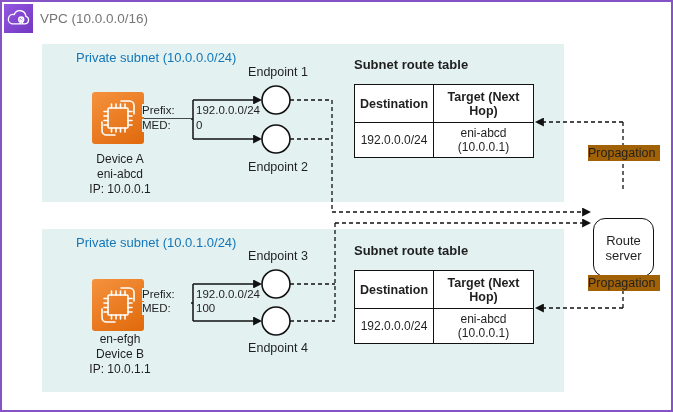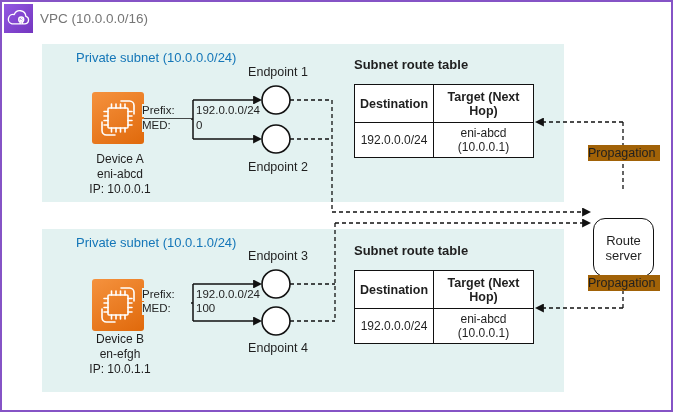--- a/index.html
+++ b/index.html
@@ -146,22 +146,22 @@
       <rect x="16" y="16" width="20" height="20" rx="1"></rect>
       <path d="M19.5,16 V12 M24,16 V12 M28.5,16 V12 M33,16 V12"></path>
       <path d="M19.5,36 V40 M24,36 V40 M28.5,36 V40 M33,36 V40"></path>
       <path d="M16,19.5 H12 M16,24 H12 M16,28.5 H12 M16,33 H12"></path>
       <path d="M36,19.5 H40 M36,24 H40 M36,28.5 H40 M36,33 H40"></path>
       <path d="M29,9 h8.5 a4.5,4.5 0 0 1 4.5,4.5 v8.5"></path>
       <path d="M23,43 h-8.5 a4.5,4.5 0 0 1 -4.5,-4.5 v-8.5"></path>
     </svg>
   </div>
   <div class="txt device-label" style="top:330px;">
+    <div>en-efgh</div>
     <div>Device B</div>
-    <div>en-efgh</div>
     <div>IP: 10.0.1.1</div>
   </div>
 
   <div class="txt pm pm-label" style="top:102px;">Prefix:</div>
   <div class="txt pm pm-value" style="top:102px;">192.0.0.0/24</div>
   <div class="txt pm pm-label" style="top:117px;">MED:</div>
   <div class="txt pm pm-value" style="top:117px;">0</div>
 
   <div class="txt pm pm-label" style="top:286px;">Prefix:</div>
   <div class="txt pm pm-value" style="top:286px;">192.0.0.0/24</div>

